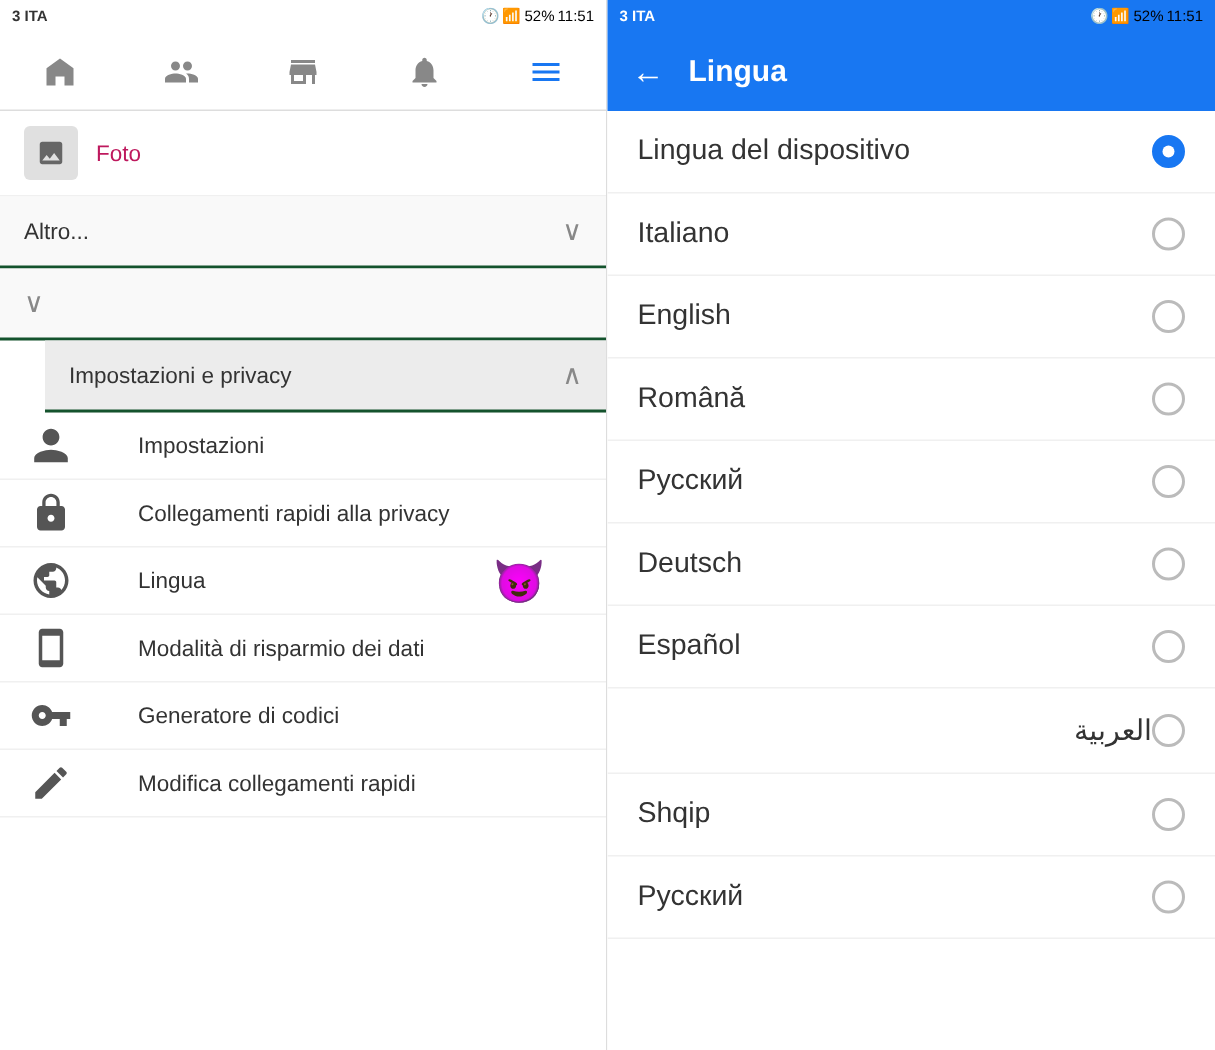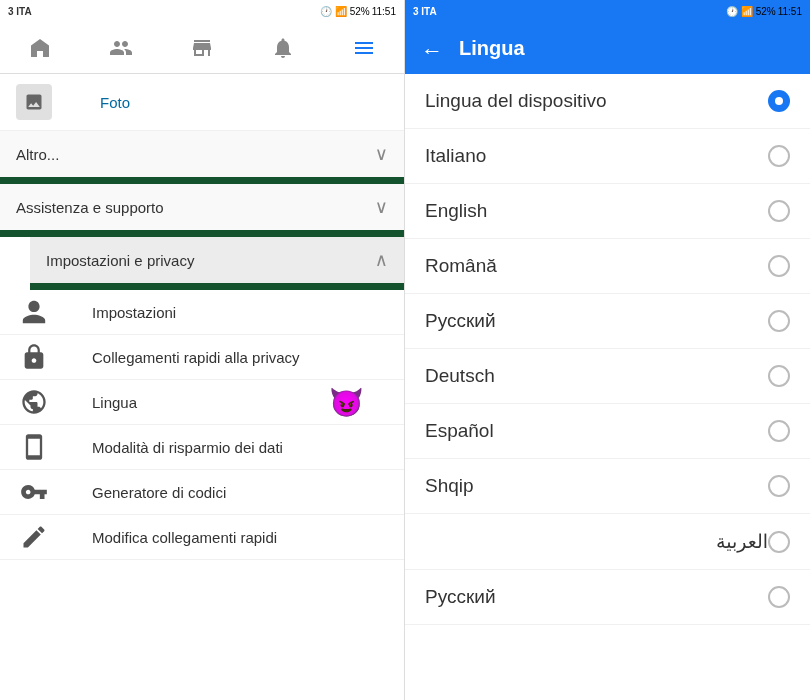--- a/index.html
+++ b/index.html
@@ -85,21 +85,21 @@
 
     .menu-item-chevron {
       font-size: 18px;
       color: #888;
     }
 
     .menu-section-header {
       display: flex;
       align-items: center;
       padding: 12px 16px;
-      border-bottom: 7px solid #14532d;
+      border-bottom: 2px solid #14532d;
       cursor: pointer;
       background: #f9f9f9;
     }
     .menu-section-header.expanded { background: #ececec; margin-left: 30px; }
     .menu-section-header .label {
       flex: 1;
       font-size: 15px;
       color: #333;
       font-weight: 500;
     }
@@ -113,21 +113,21 @@
     .photo-icon {
       width: 36px;
       height: 36px;
       background: #e0e0e0;
       border-radius: 4px;
       margin-right: 12px;
       display: flex;
       align-items: center;
       justify-content: center;
     }
-    .photo-label { font-size: 15px; color: #0369a1; margin-left: 36px; }
+    .photo-label { font-size: 15px; color: #be185d; }
 
     .devil-emoji {
       position: absolute;
       right: 40px;
       font-size: 28px;
     }
 
     
     .right-panel {
       width: 405px;
@@ -266,21 +266,20 @@
       </div>
       <span class="photo-label">Foto</span>
     </div>
 
     <div class="menu-section-header">
       <span class="label">Altro...</span>
       <span class="menu-item-chevron">∨</span>
     </div>
 
     <div class="menu-section-header">
-      <span class="label">Assistenza e supporto</span>
       <span class="menu-item-chevron">∨</span>
     </div>
 
     <div class="menu-section-header expanded">
       <span class="label">Impostazioni e privacy</span>
       <span class="menu-item-chevron">∧</span>
     </div>
 
     <div class="menu-item">
       <div class="menu-item-icon">
@@ -389,28 +388,28 @@
       <span class="lang-name">Deutsch</span>
       <div class="radio-btn"></div>
     </div>
 
     <div class="lang-item">
       <span class="lang-name">Español</span>
       <div class="radio-btn"></div>
     </div>
 
     <div class="lang-item">
+      <span class="lang-name" style="direction:rtl; font-family: Arial;">العربية</span>
+      <div class="radio-btn"></div>
+    </div>
+
+    <div class="lang-item">
       <span class="lang-name">Shqip</span>
       <div class="radio-btn"></div>
     </div>
 
     <div class="lang-item">
-      <span class="lang-name" style="direction:rtl; font-family: Arial;">العربية</span>
-      <div class="radio-btn"></div>
-    </div>
-
-    <div class="lang-item">
       <span class="lang-name">Русский</span>
       <div class="radio-btn"></div>
     </div>
 
   </div>
 </div>
 
 </body></html>

